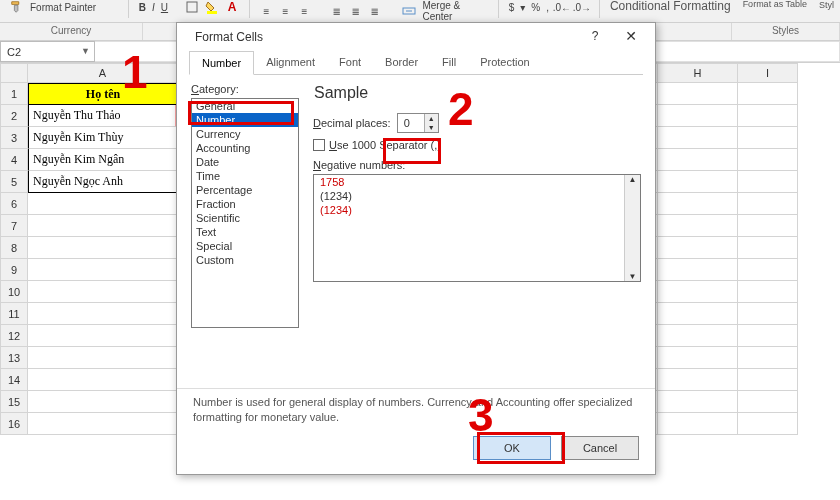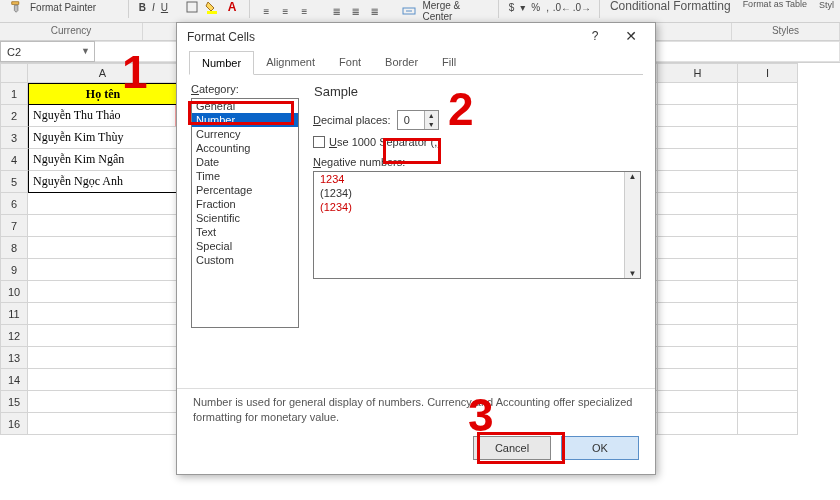--- a/index.html
+++ b/index.html
@@ -30,35 +30,35 @@
 .colhdr { height: 20px; border-left: none; }
 .gridarea { flex: 1; }
 .row { display: flex; height: 22px; }
 .cell { border-right: 1px solid #d4d4d4; border-bottom: 1px solid #d4d4d4; font-size: 12px; padding: 2px 4px; display: flex; align-items: center; font-family: "Times New Roman", serif; }
 .colA { width: 150px; }
 .colStd { width: 80px; }
 .hdrCell { background: #ffff00; font-weight: bold; justify-content: center; }
 
 
 .dialog { position: absolute; left: 176px; top: 22px; width: 480px; height: 453px; background: #fff; border: 1px solid #999; box-shadow: 2px 2px 8px rgba(0,0,0,0.3); font-size: 11px; color: #333; }
-.dlg-title { height: 28px; display: flex; align-items: center; padding: 0 10px; position: relative; font-size: 12px; }
+.dlg-title { height: 28px; display: flex; align-items: center; padding: 0 18px; position: relative; font-size: 12px; }
 .dlg-close { position: absolute; right: 4px; top: 2px; width: 40px; height: 22px; display: flex; align-items: center; justify-content: center; font-size: 14px; }
 .dlg-help { position: absolute; right: 48px; top: 2px; width: 24px; height: 22px; display: flex; align-items: center; justify-content: center; font-size: 12px; }
 .tabs { display: flex; border-bottom: 1px solid #ccc; margin: 0 12px; }
 .tab { padding: 5px 12px; font-size: 11px; color: #555; cursor: pointer; }
 .tab.active { border: 1px solid #ccc; border-bottom-color: #fff; background: #fff; color: #000; margin-bottom: -1px; }
 .dlg-body { padding: 8px 14px 0 14px; display: flex; gap: 14px; height: 305px; }
 .cat-col { width: 108px; }
 .cat-label { font-size: 11px; margin-bottom: 3px; }
 .cat-list { border: 1px solid #7a7a7a; height: 230px; background: #fff; font-size: 11px; overflow: hidden; }
 .cat-item { padding: 1px 4px; }
 .cat-item.sel { background: #0a64c8; color: #fff; }
 .right-col { flex: 1; }
 .sample-box { border: 1px solid transparent; margin-bottom: 8px; }
-.sample-lbl { font-size: 13px; margin-bottom: 2px; }
+.sample-lbl { font-size: 16px; margin-bottom: 2px; }
 .sample-val { border: 1px solid #ddd; padding: 3px 6px; background: #fff; min-height: 18px; }
 .dec-row { display: flex; align-items: center; gap: 6px; margin-bottom: 6px; }
 .spin { width: 42px; height: 20px; border: 1px solid #888; display: flex; align-items: center; padding-left: 6px; position: relative; background: #fff; }
 .spin-btns { position: absolute; right: 0; top: 0; width: 14px; height: 18px; display: flex; flex-direction: column; }
 .spin-btns div { flex: 1; font-size: 7px; display: flex; align-items: center; justify-content: center; background: #eee; border-left: 1px solid #aaa; }
 .chk-row { display: flex; align-items: center; gap: 4px; margin-bottom: 8px; }
 .chk { width: 12px; height: 12px; border: 1px solid #666; background: #fff; }
 .neg-list { border: 1px solid #7a7a7a; height: 108px; background: #fff; font-size: 11px; position: relative; }
 .neg-item { padding: 1px 6px; }
 .neg-item.sel { background: #0a64c8; color: #fff; }
@@ -380,20 +380,21 @@
     <span>Format Cells</span>
     <div class="dlg-help">?</div>
     <div class="dlg-close">✕</div>
   </div>
   <div class="tabs">
     <div class="tab active">Number</div>
     <div class="tab">Alignment</div>
     <div class="tab">Font</div>
     <div class="tab">Border</div>
     <div class="tab">Fill</div>
+    <div class="tab">Protection</div>
   </div>
   <div class="dlg-body">
     <div class="cat-col">
       <div class="cat-label"><span class="u">C</span>ategory:</div>
       <div class="cat-list">
         <div class="cat-item">General</div>
         <div class="cat-item sel">Number</div>
         <div class="cat-item">Currency</div>
         <div class="cat-item">Accounting</div>
         <div class="cat-item">Date</div>
@@ -419,34 +420,34 @@
             <div>▼</div>
           </div>
         </div>
       </div>
       <div class="chk-row">
         <div class="chk"></div>
         <span><span class="u">U</span>se 1000 Separator (,)</span>
       </div>
       <div class="cat-label"><span class="u">N</span>egative numbers:</div>
       <div class="neg-list">
-        <div class="neg-item red">1234</div>
+        <div class="neg-item red">1758</div>
         <div class="neg-item">(1234)</div>
         <div class="neg-item red">(1234)</div>
         <div class="neg-scroll">
           <div style="font-size:8px;text-align:center">▲</div>
           <div style="position:absolute;bottom:0;width:100%;font-size:8px;text-align:center">▼</div>
         </div>
       </div>
     </div>
   </div>
   <div class="dlg-desc">Number is used for general display of numbers.  Currency and Accounting offer specialized formatting for monetary value.</div>
   <div class="dlg-buttons">
+    <div class="dlg-btn ok">OK</div>
     <div class="dlg-btn">Cancel</div>
-    <div class="dlg-btn ok">OK</div>
   </div>
 </div>
 
 <div class="anno-num" style="left:122px; top:45px">1</div>
 <div class="anno-box" style="left:188px; top:101px; width:106px; height:24px"></div>
 
 <div class="anno-num" style="left:448px; top:82px">2</div>
 <div class="anno-box" style="left:383px; top:138px; width:58px; height:26px"></div>
 
 <div class="anno-num" style="left:468px; top:388px">3</div>

